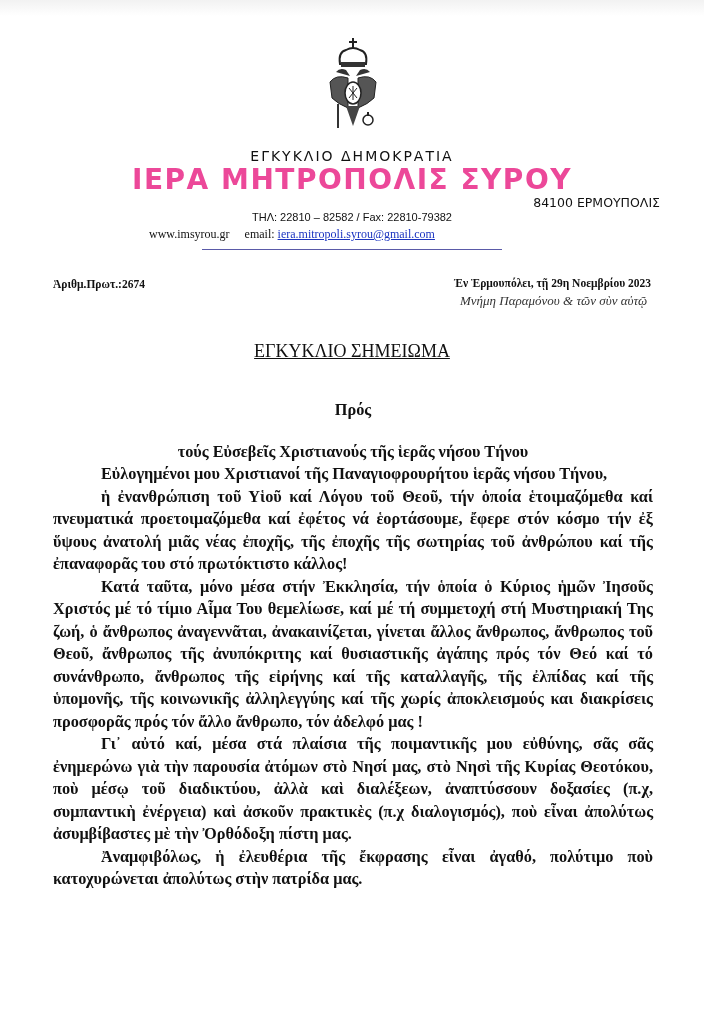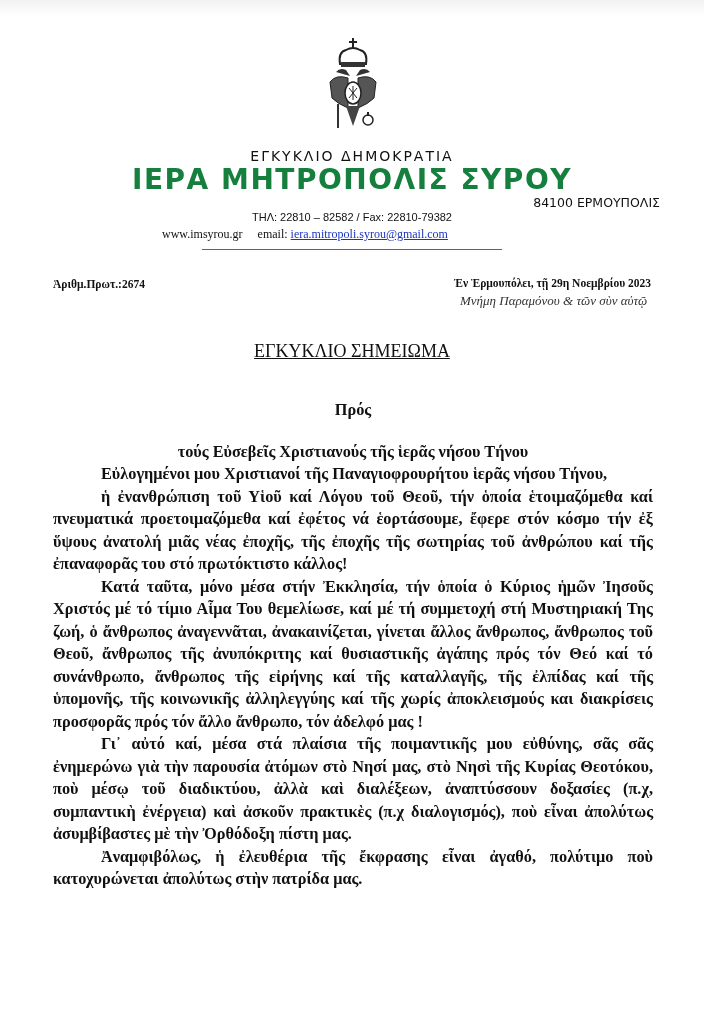--- a/index.html
+++ b/index.html
@@ -17,33 +17,33 @@
     .letterhead { position: absolute; left: 0; top: 0; width: 704px; text-align: center; }
     .emblem { position: absolute; left: 328px; top: 38px; width: 50px; height: 96px; }
     .lh-country {
       position: absolute; left: 0; width: 704px; top: 148px;
       font-family: "DejaVu Sans", sans-serif; font-size: 14px; letter-spacing: 2px;
       text-align: center; color: #111;
     }
     .lh-title {
       position: absolute; left: 0; width: 704px; top: 163px;
       font-family: "DejaVu Sans", sans-serif; font-size: 28px; font-weight: bold;
-      letter-spacing: 1.5px; text-align: center; color: #15803d;
+      letter-spacing: 1.5px; text-align: center; color: #ec4899;
     }
     .lh-postal {
       position: absolute; left: 12px; width: 648px; top: 195px;
       font-family: "DejaVu Sans", sans-serif; font-size: 12.5px; text-align: right;
     }
     .lh-phone {
       position: absolute; left: 0; width: 704px; top: 211px;
       font-family: Liberation Sans, sans-serif; font-size: 11px; text-align: center;
     }
     .lh-web {
       position: absolute; left: 0; width: 584px; top: 227px;
-      font-family: "Liberation Serif", serif; font-size: 12px; text-align: center; padding-left: 13px;
+      font-family: "Liberation Serif", serif; font-size: 12px; text-align: center;
     }
     .lh-web a { color: #1a33c0; text-decoration: underline; }
     .lh-rule {
       position: absolute; left: 202px; top: 249px; width: 300px; height: 0;
       border-top: 1.5px solid #5a5aa8;
     }
     .protocol {
       position: absolute; left: 53px; top: 278px;
       font-family: "Liberation Serif", serif; font-size: 11.5px; font-weight: bold;
     }

